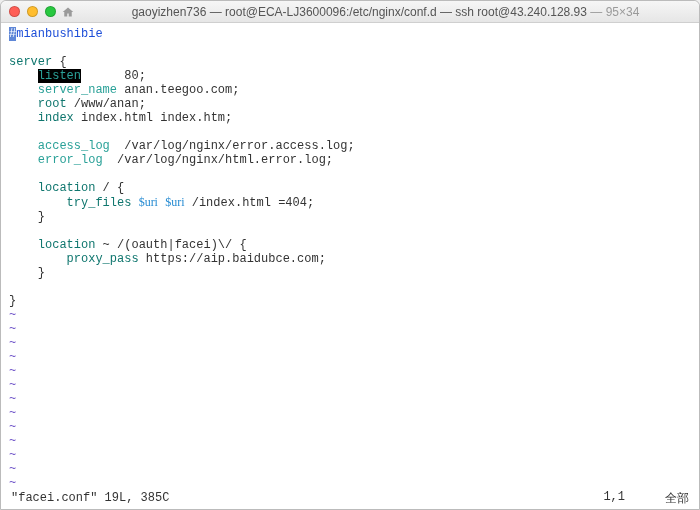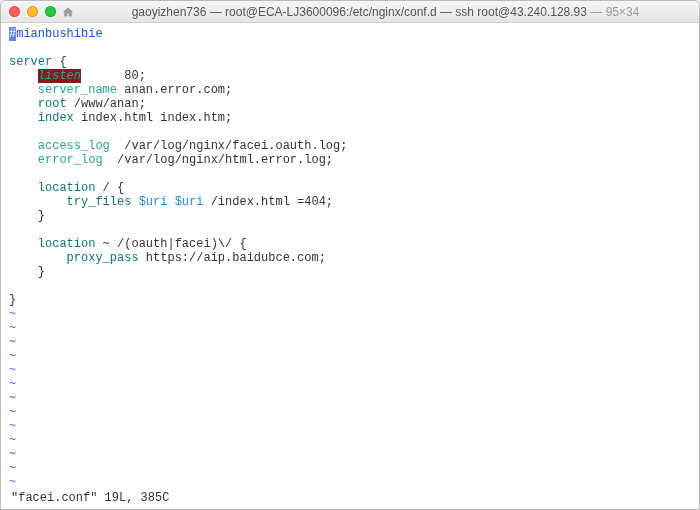--- a/index.html
+++ b/index.html
@@ -28,24 +28,24 @@
     position: absolute; left: 0; right: 0; bottom: 0; height: 22px;
     display: flex; align-items: center; padding: 0 10px;
     background: #fff; color: #333; font-size: 12px;
     border-top: 0; justify-content: space-between;
   }
   .statusbar .left { white-space: pre; }
   .statusbar .right { display: flex; gap: 40px; white-space: pre; }
   
   .kw-orange { color: #0f766e; }           
   .kw-teal   { color: #2aa198; }           
-  .var-blue  { color: #268bd2; }           
+  .var-blue  { color: #268bd2; font-family: Liberation Serif, serif; }           
   .comment   { color: #1d4ed8; }           
   .tilde     { color: #6b4fc7; }
-  .hl-yellow { background: #7f1d1d; font-style: italic; }      
+  .hl-yellow { background: #000000; }      
   .cursor-blue { background:#5f87d7; color:#fff; }
   .plain { color:#333; }
 </style>
 </head>
 <body>
 
 <div class="window">
 
   <div class="titlebar">
     <div class="traffic">
@@ -60,25 +60,25 @@
     </span>
     <div class="title-text">
       <span>gaoyizhen736 — root@ECA-LJ3600096:/etc/nginx/conf.d — ssh root@43.240.128.93</span><span class="right-dim"> — 95×34</span>
     </div>
   </div>
 
   <div class="editor"><span class="cursor-blue">#</span><span class="comment">mianbushibie</span>
 
 <span class="kw-orange">server</span><span class="plain"> {</span>
 <span class="plain">    </span><span class="kw-teal hl-yellow">listen</span><span class="plain">      80;</span>
-<span class="plain">    </span><span class="kw-teal">server_name</span><span class="plain"> anan.error.com;</span>
+<span class="plain">    </span><span class="kw-teal">server_name</span><span class="plain"> anan.teegoo.com;</span>
 <span class="plain">    </span><span class="kw-orange">root</span><span class="plain"> /www/anan;</span>
 <span class="plain">    </span><span class="kw-orange">index</span><span class="plain"> index.html index.htm;</span>
 
-<span class="plain">    </span><span class="kw-teal">access_log</span><span class="plain">  /var/log/nginx/facei.oauth.log;</span>
+<span class="plain">    </span><span class="kw-teal">access_log</span><span class="plain">  /var/log/nginx/error.access.log;</span>
 <span class="plain">    </span><span class="kw-teal">error_log</span><span class="plain">  /var/log/nginx/html.error.log;</span>
 
 <span class="plain">    </span><span class="kw-orange">location</span><span class="plain"> / {</span>
 <span class="plain">        </span><span class="kw-orange">try_files</span><span class="plain"> </span><span class="var-blue">$uri</span><span class="plain"> </span><span class="var-blue">$uri</span><span class="plain"> /index.html =404;</span>
 <span class="plain">    </span><span class="plain">}</span>
 
 <span class="plain">    </span><span class="kw-orange">location</span><span class="plain"> ~ /(oauth|facei)\/ {</span>
 <span class="plain">        </span><span class="kw-orange">proxy_pass</span><span class="plain"> https://aip.baidubce.com;</span>
 <span class="plain">    </span><span class="plain">}</span>
 
@@ -92,15 +92,19 @@
 <span class="tilde">~</span>
 <span class="tilde">~</span>
 <span class="tilde">~</span>
 <span class="tilde">~</span>
 <span class="tilde">~</span>
 <span class="tilde">~</span>
 <span class="tilde">~</span></div>
 
   <div class="statusbar">
     <span class="left">"facei.conf" 19L, 385C</span>
+    <span class="right">
+      <span>1,1</span>
+      <span>全部</span>
+    </span>
   </div>
 
 </div>
 
 </body></html>

